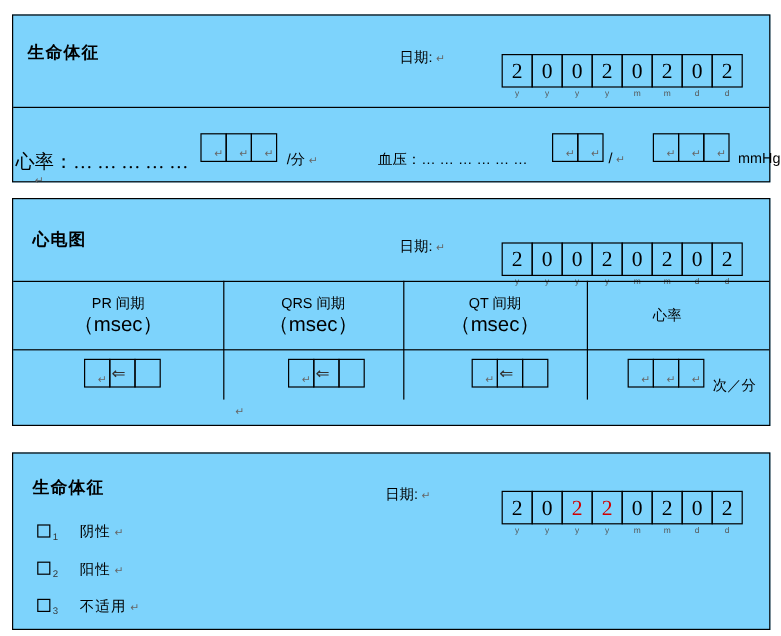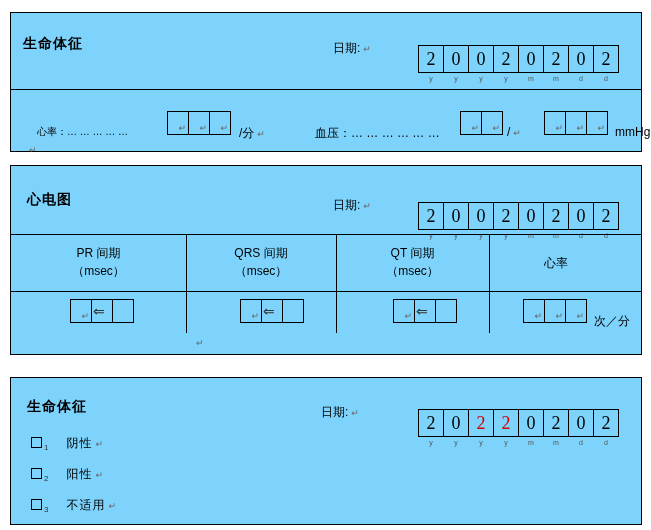--- a/index.html
+++ b/index.html
@@ -122,21 +122,21 @@
   
   #sec-vitals { left: 10px; top: 12px; width: 632px; height: 140px; }
   #vitals-divider {
     position: absolute; left: 0; top: 76px; width: 100%;
     border-top: 1px solid #000000;
   }
   #vitals-title { position: absolute; left: 12px; top: 22px; }
   #vitals-date-label { position: absolute; left: 322px; top: 27px; }
   #vitals-date-row { position: absolute; left: 408px; top: 32px; }
 
-  #hr-label { position: absolute; left: 26px; top: 112px; font-size: 10px; font-family: Liberation Sans, sans-serif;}
+  #hr-label { position: absolute; left: 2px; top: 112px; font-size: 16px; font-family: Liberation Serif, serif;}
   #hr-cells { position: absolute; left: 157px; top: 98px; }
   #hr-unit { position: absolute; left: 228px; top: 112px; font-family: "Liberation Sans", sans-serif; }
   #hr-wrap-mark { position: absolute; left: 18px; top: 132px; }
 
   #bp-label { position: absolute; left: 304px; top: 112px; font-size: 12px; font-family: "Liberation Sans", sans-serif;}
   #bp-cells1 { position: absolute; left: 450px; top: 98px; }
   #bp-slash { position: absolute; left: 496px; top: 112px; font-family: "Liberation Sans", sans-serif; }
   #bp-cells2 { position: absolute; left: 534px; top: 98px; }
   #bp-unit { position: absolute; left: 604px; top: 112px; font-family: "Liberation Sans", sans-serif; }
 
@@ -155,21 +155,21 @@
   #ecg-v3 { left: 478px; }
 
   .ecg-head {
     position: absolute;
     top: 78px;
     text-align: center;
     font-family: "Liberation Sans", sans-serif;
     font-size: 12px;
     line-height: 18px;
   }
-  .ecg-head .sub2 { font-size: 12px; }
+  .ecg-head .sub2 { font-size: 17px; }
   #ecg-head-1 { left: 0; width: 175px; }
   #ecg-head-2 { left: 175px; width: 150px; }
   #ecg-head-3 { left: 325px; width: 153px; }
   #ecg-head-4 { left: 478px; width: 134px; top: 88px;}
 
   #ecg-cells-1 { position: absolute; left: 60px; top: 133px; }
   #ecg-cells-2 { position: absolute; left: 230px; top: 133px; }
   #ecg-cells-3 { position: absolute; left: 383px; top: 133px; }
   #ecg-cells-4 { position: absolute; left: 513px; top: 133px; }
   #ecg-unit-4 { position: absolute; left: 583px; top: 147px; font-family: "Liberation Sans", sans-serif; }

